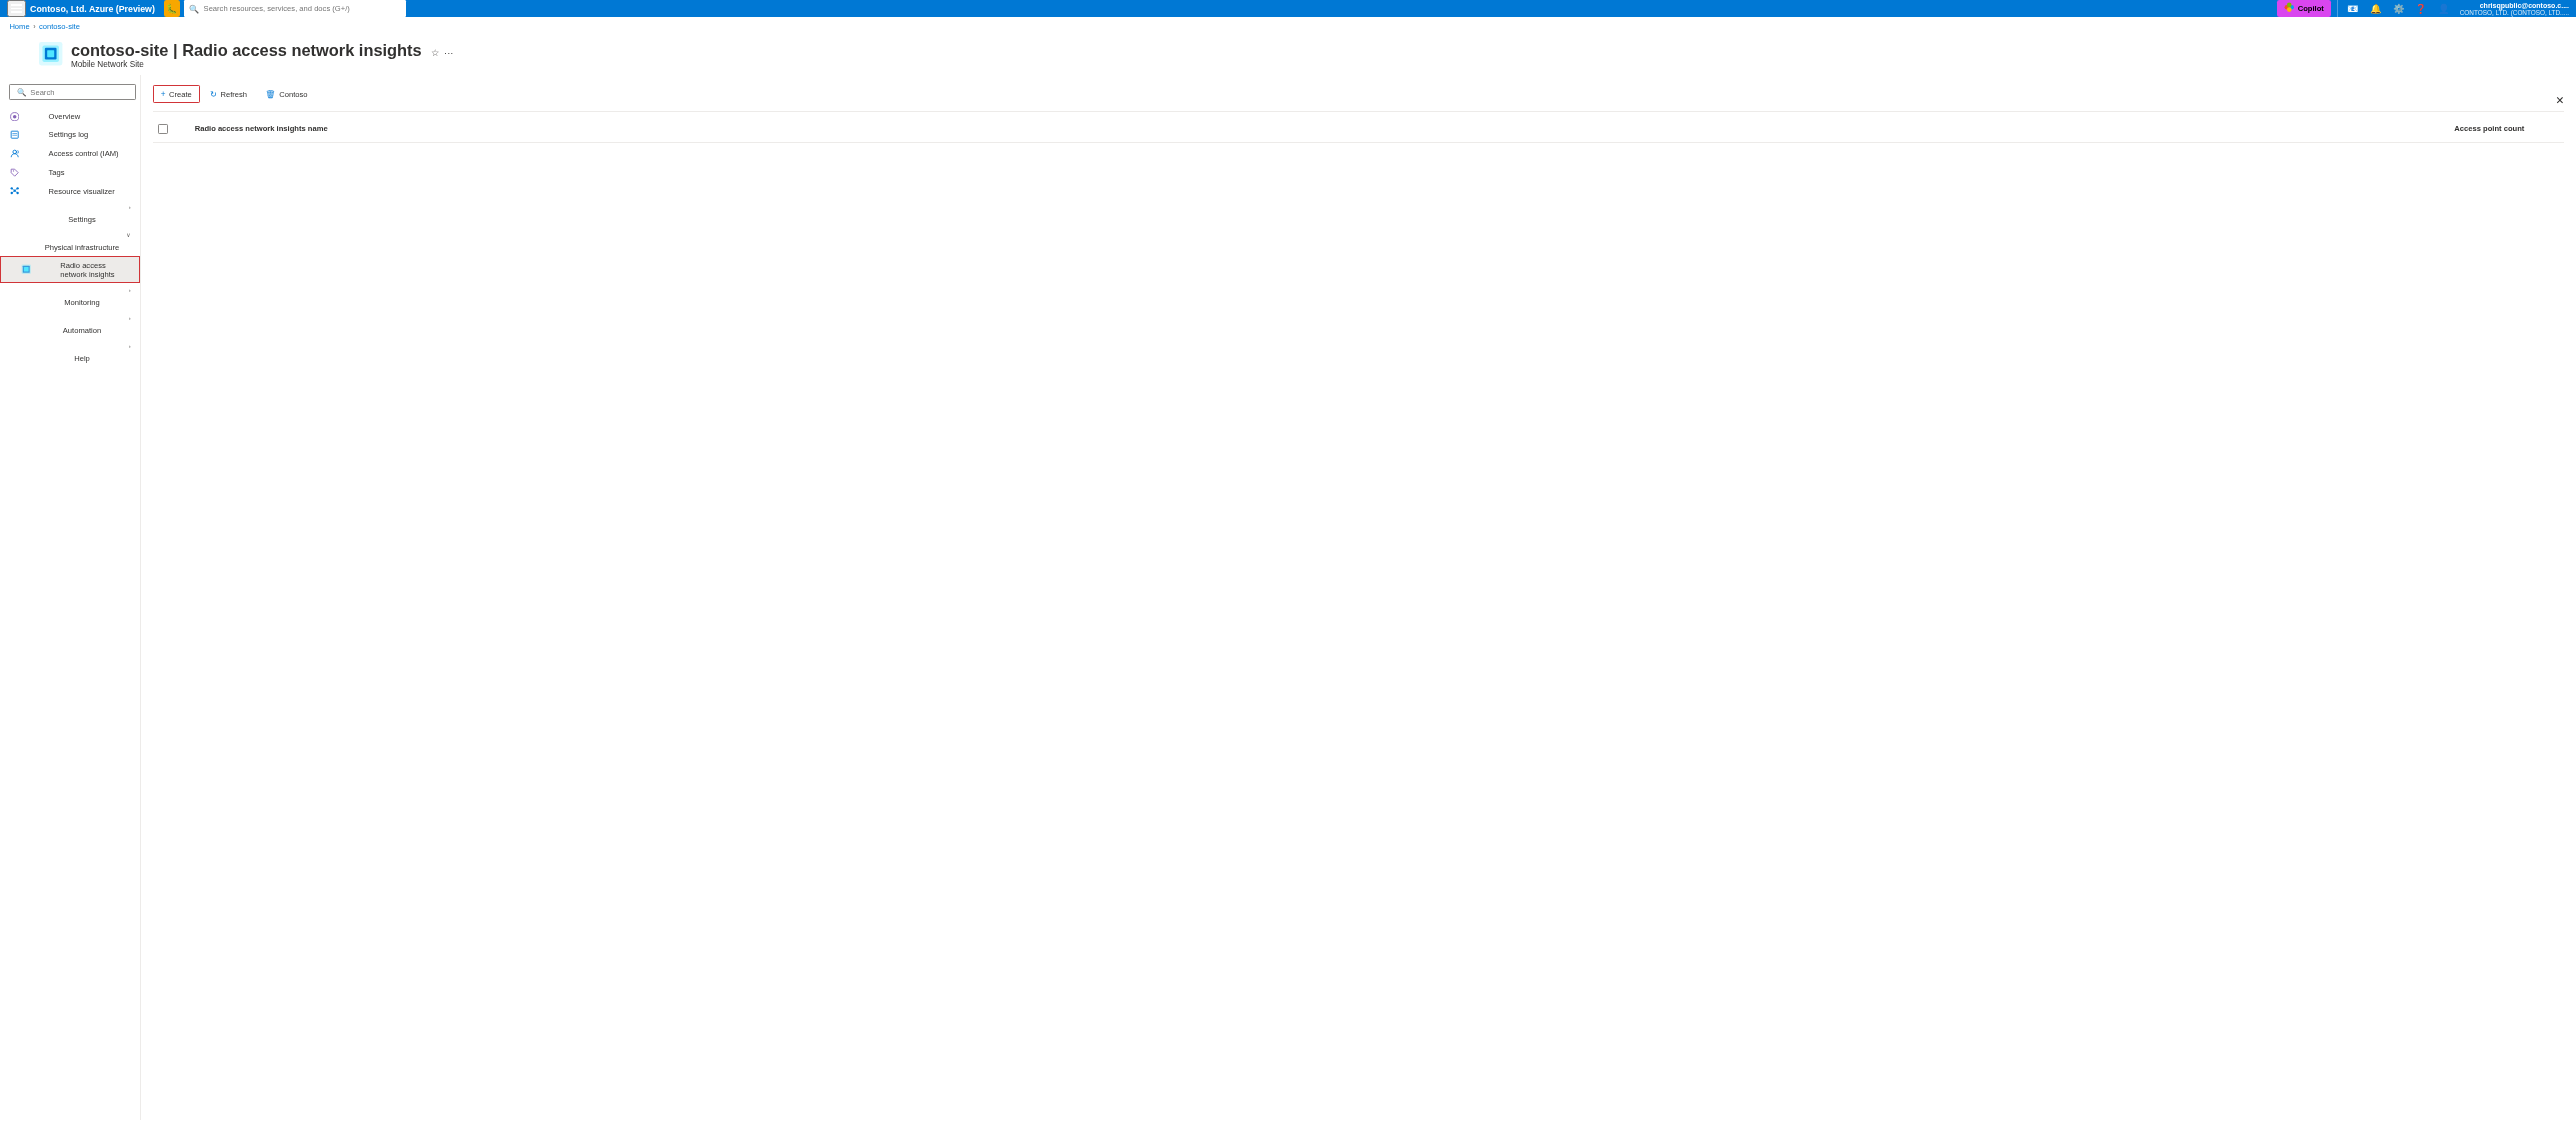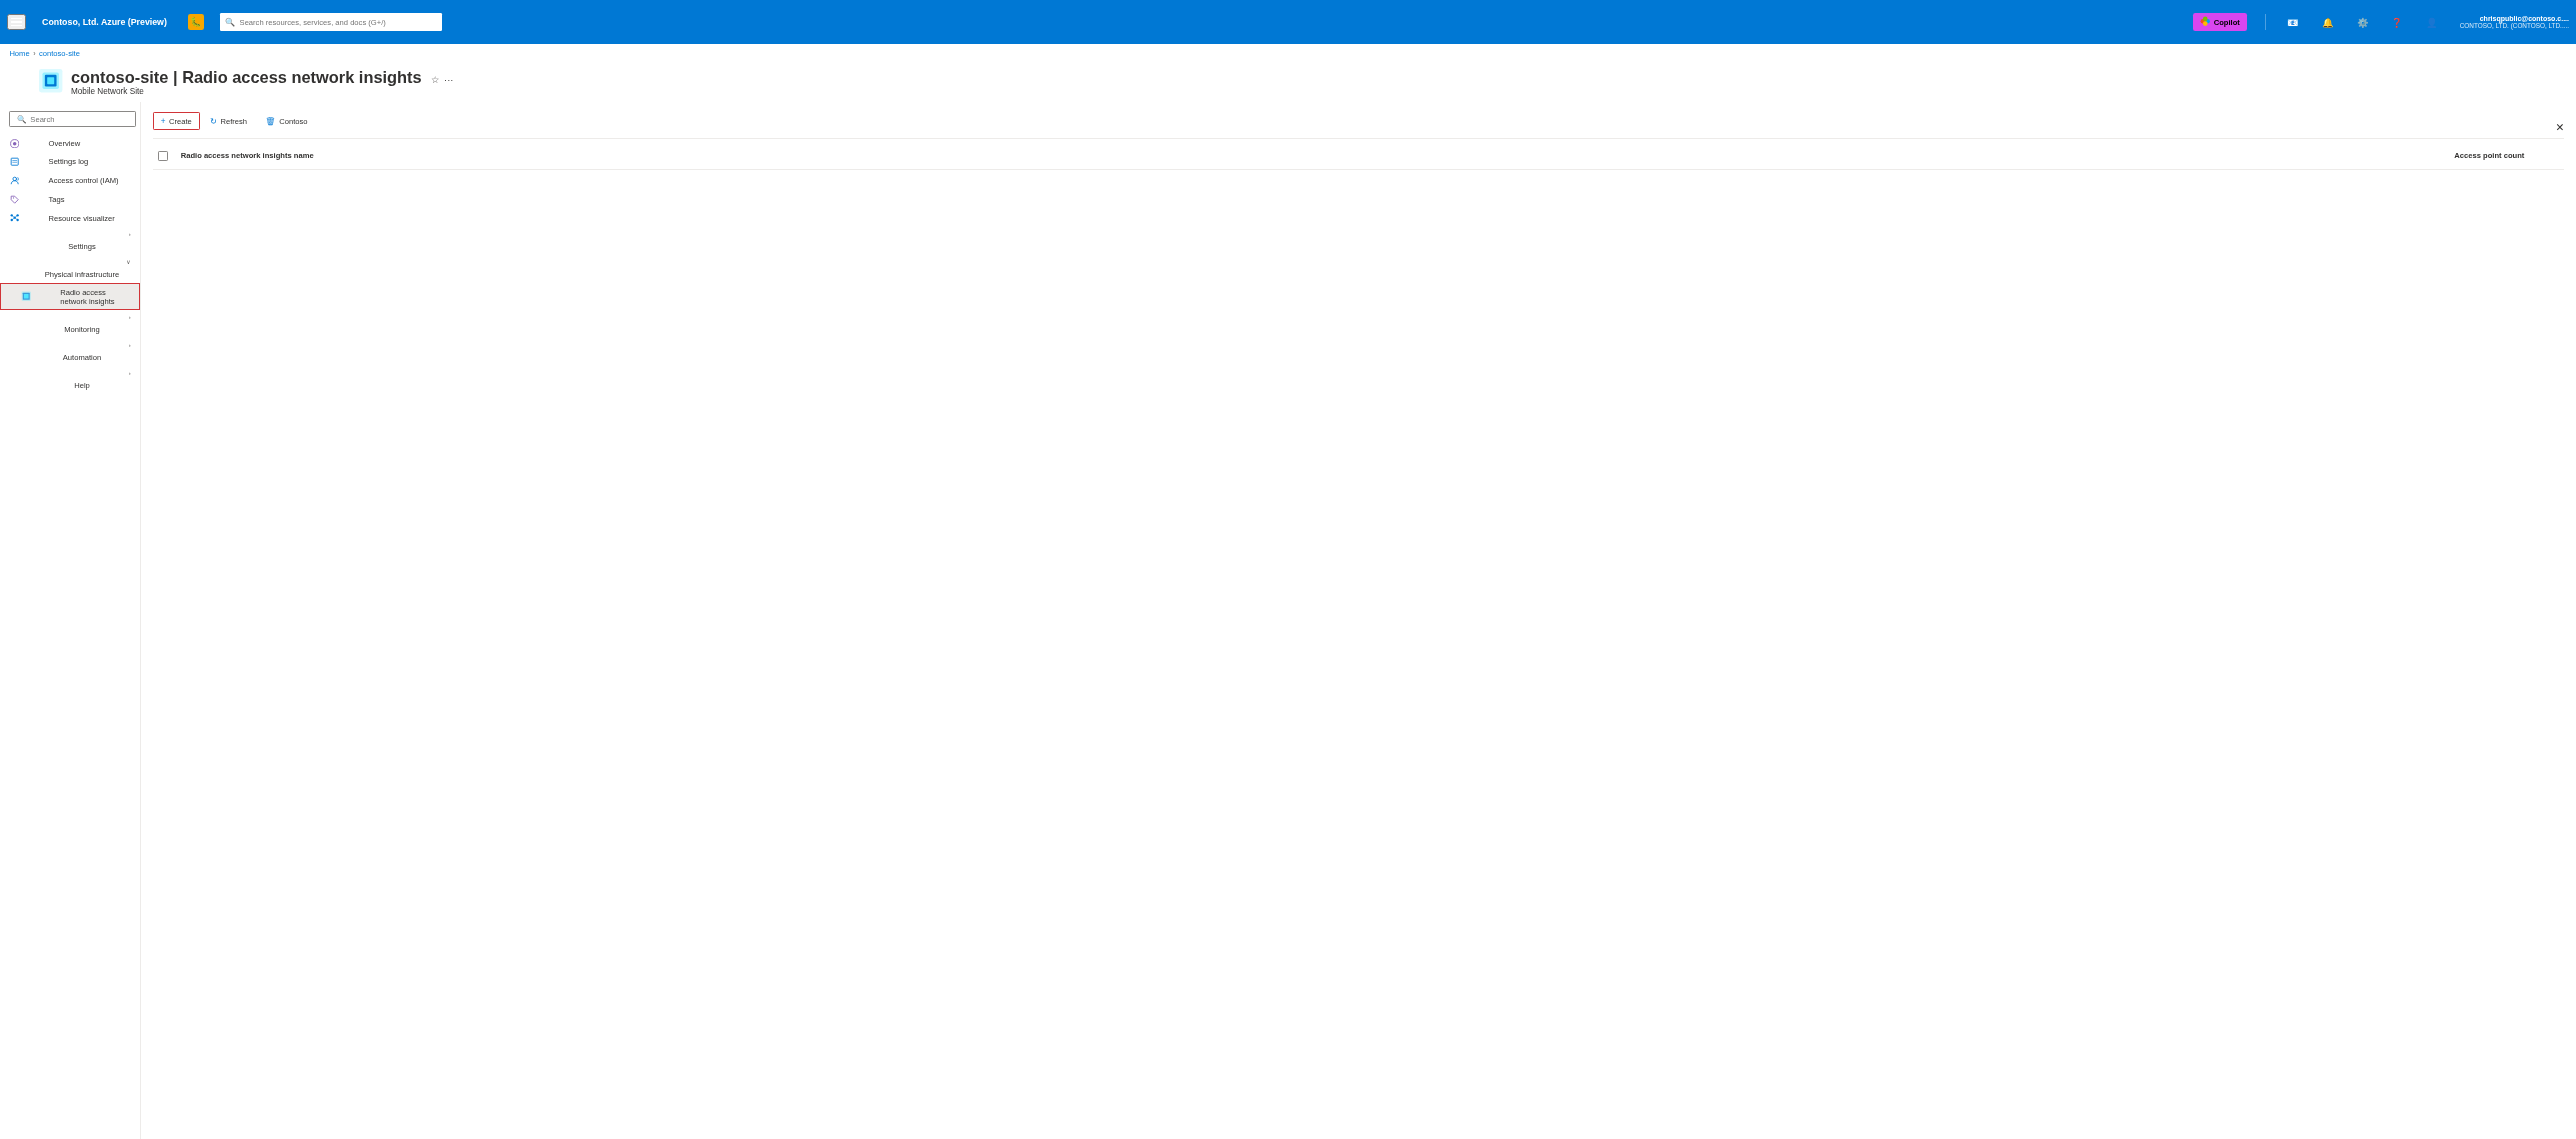--- a/index.html
+++ b/index.html
@@ -1,25 +1,25 @@
 <!DOCTYPE html>
 <html style="font-size:9.4px"><head>
   <meta charset="utf-8">
   <style>
     * { box-sizing: border-box; margin: 0; padding: 0; }
     body { font-family: 'Segoe UI', Arial, sans-serif; font-size: 8.2px; background: #fff; color: #323130; min-height: 100vh; }
 
     
     .topbar {
       background: #0078d4;
-      height: 44px;
+      height: 17px;
       display: flex;
       align-items: center;
       padding: 0 7px;
-      gap: 16px;
+      gap: 4px;
       color: #fff;
     }
     .topbar-hamburger {
       display: flex; flex-direction: column; gap: 2.3px; cursor: pointer; padding: 2.3px;
     }
     .topbar-hamburger span { width: 10.5px; height: 1.2px; background: #fff; display: block; }
     .topbar-title { font-size: 8.8px; font-weight: 600; white-space: nowrap; margin-right: 4.7px; }
     .topbar-bug-icon {
       width: 16.4px; height: 16.4px; background: #f7a700; border-radius: 2.3px;
       display: flex; align-items: center; justify-content: center; font-size: 9.4px;
@@ -122,21 +122,21 @@
     }
     .toolbar-btn.create {
       border: 1.2px solid #d13438; color: #323130;
     }
     .toolbar-btn-icon { font-size: 8.2px; color: #0078d4; }
     .toolbar-btn.create .toolbar-btn-icon { color: #0078d4; }
 
     
     .table-container { width: 100%; }
     .table-header-row {
-      display: flex; align-items: center; gap: 0;
+      display: flex; align-items: center; gap: 14px;
       border-bottom: 0.6px solid #edebe9; padding-bottom: 4.7px;
     }
     .table-checkbox-col { width: 21px; display: flex; align-items: center; justify-content: center; }
     .table-col-header {
       font-size: 7.6px; font-weight: 600; color: #323130; padding: 3.5px 7px;
       cursor: pointer; user-select: none;
     }
     .col-name { flex: 1; }
     .col-count { width: 117px; }
     .table-checkbox {

